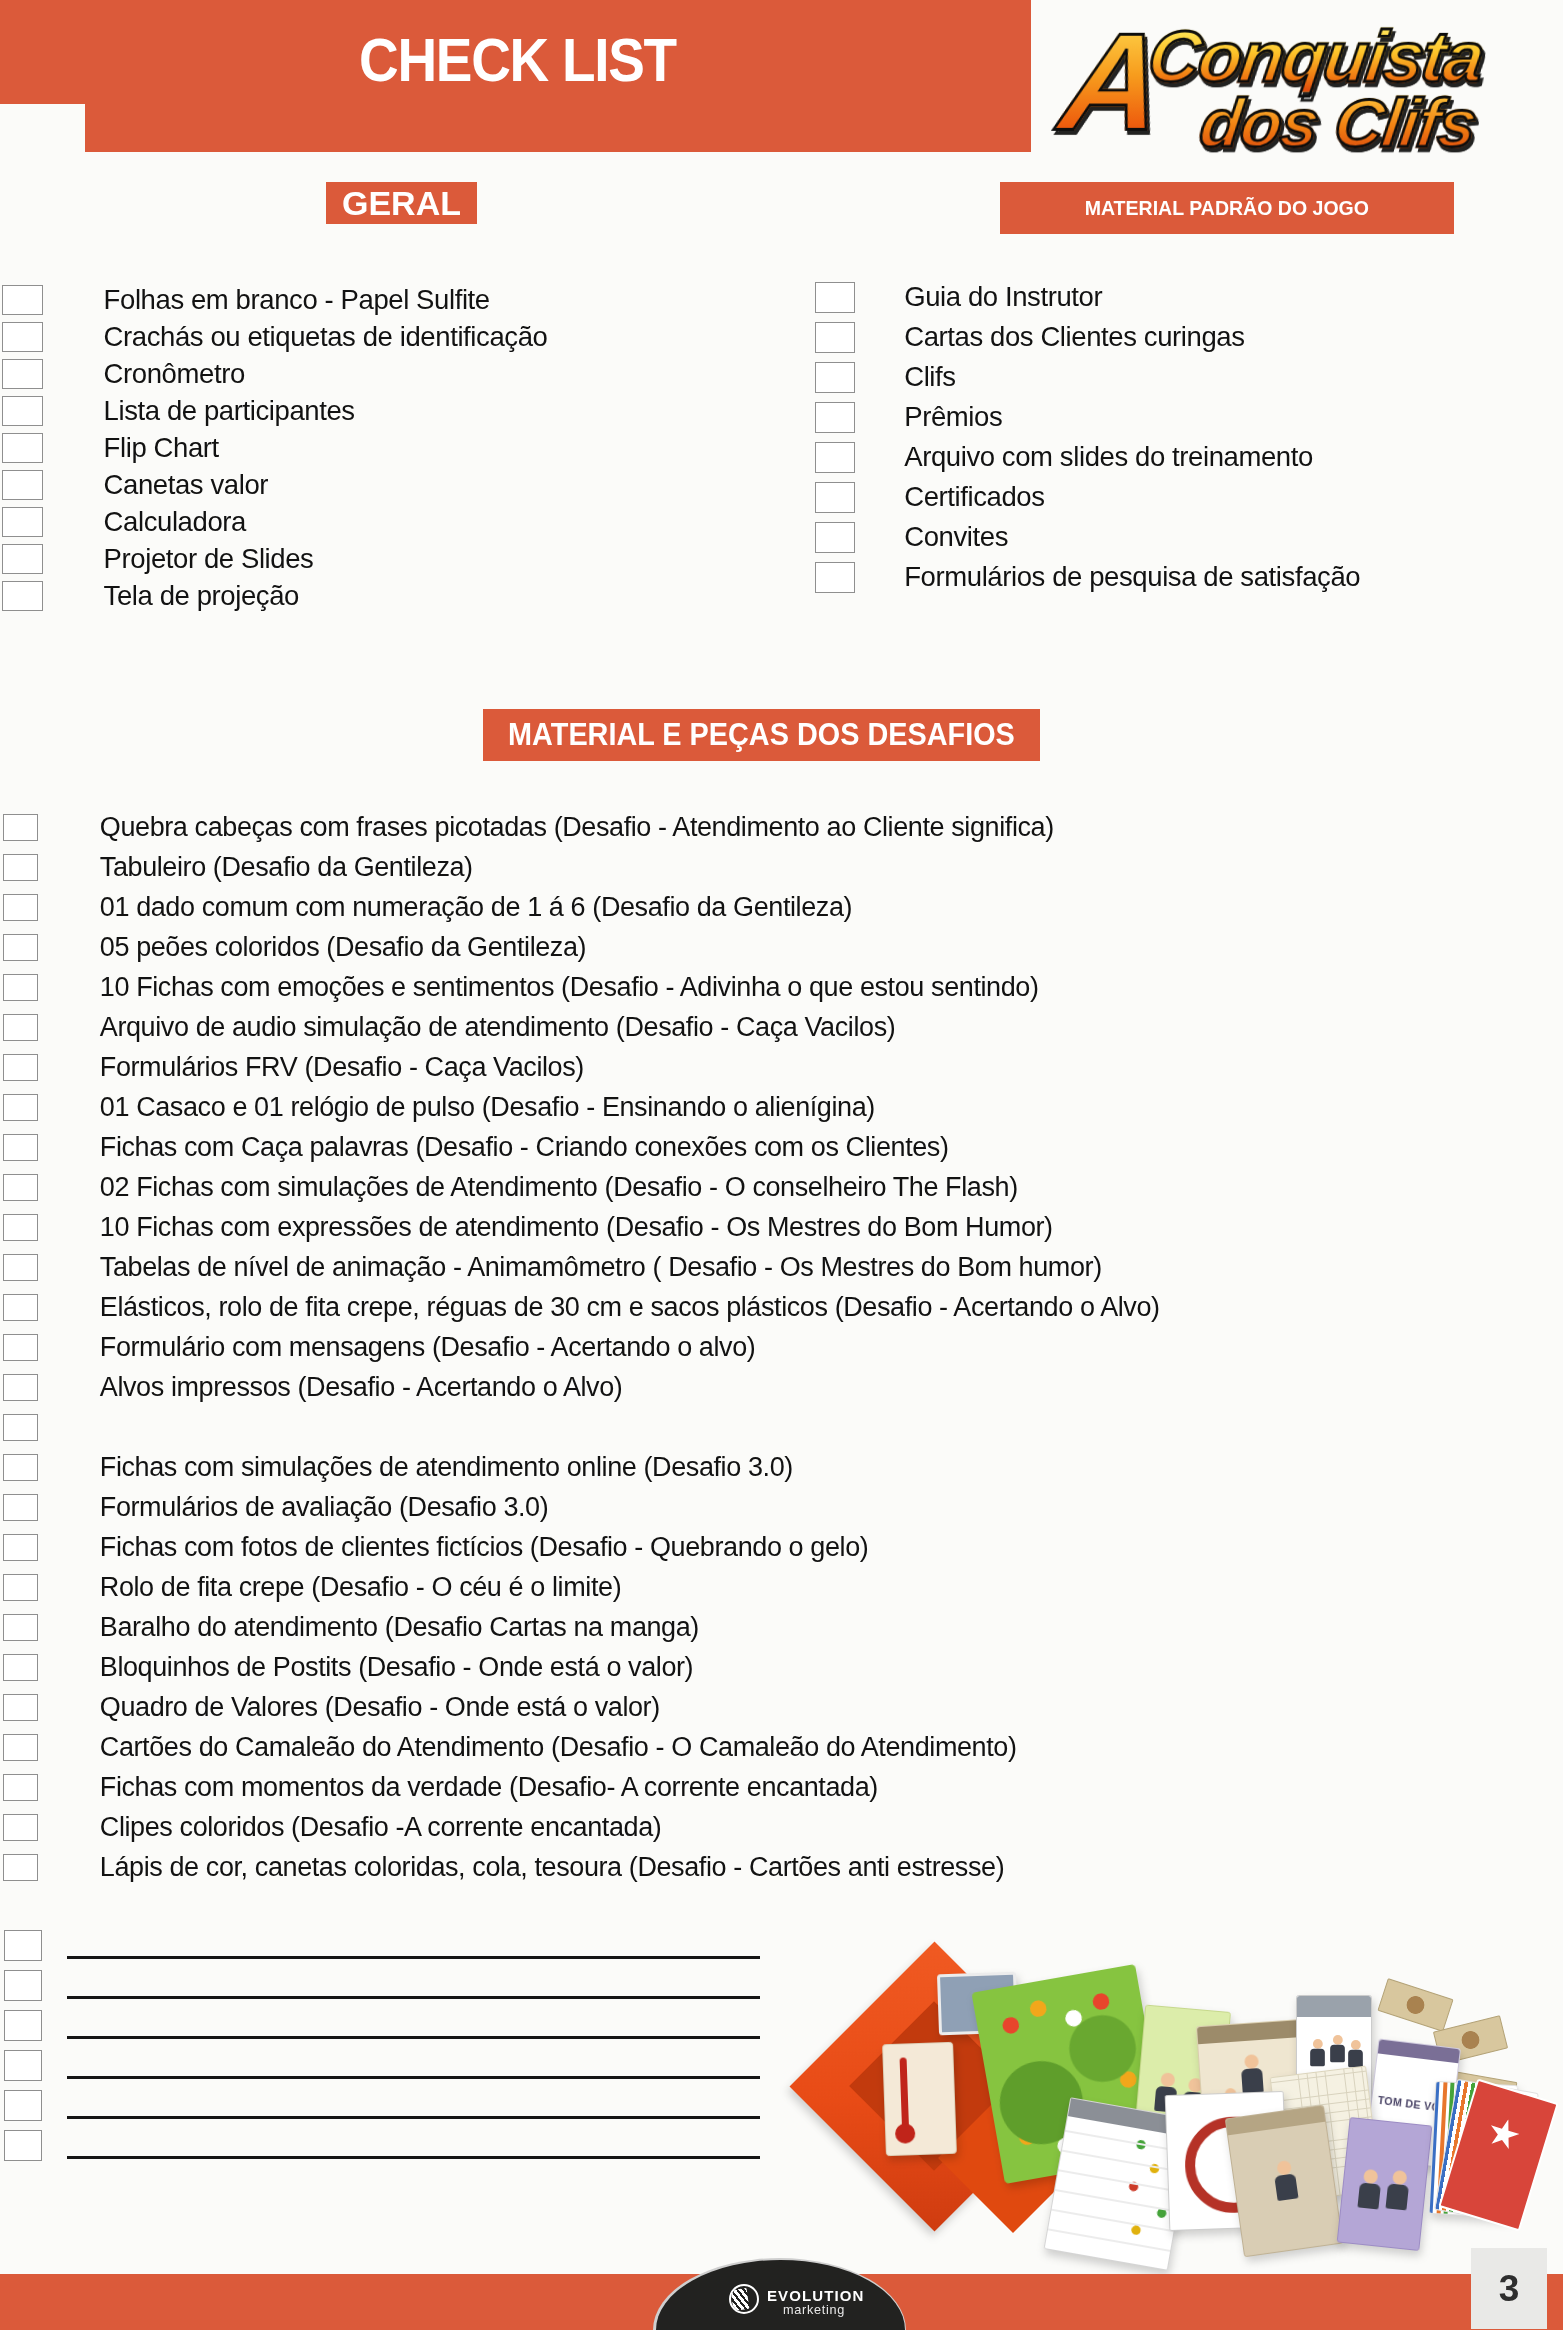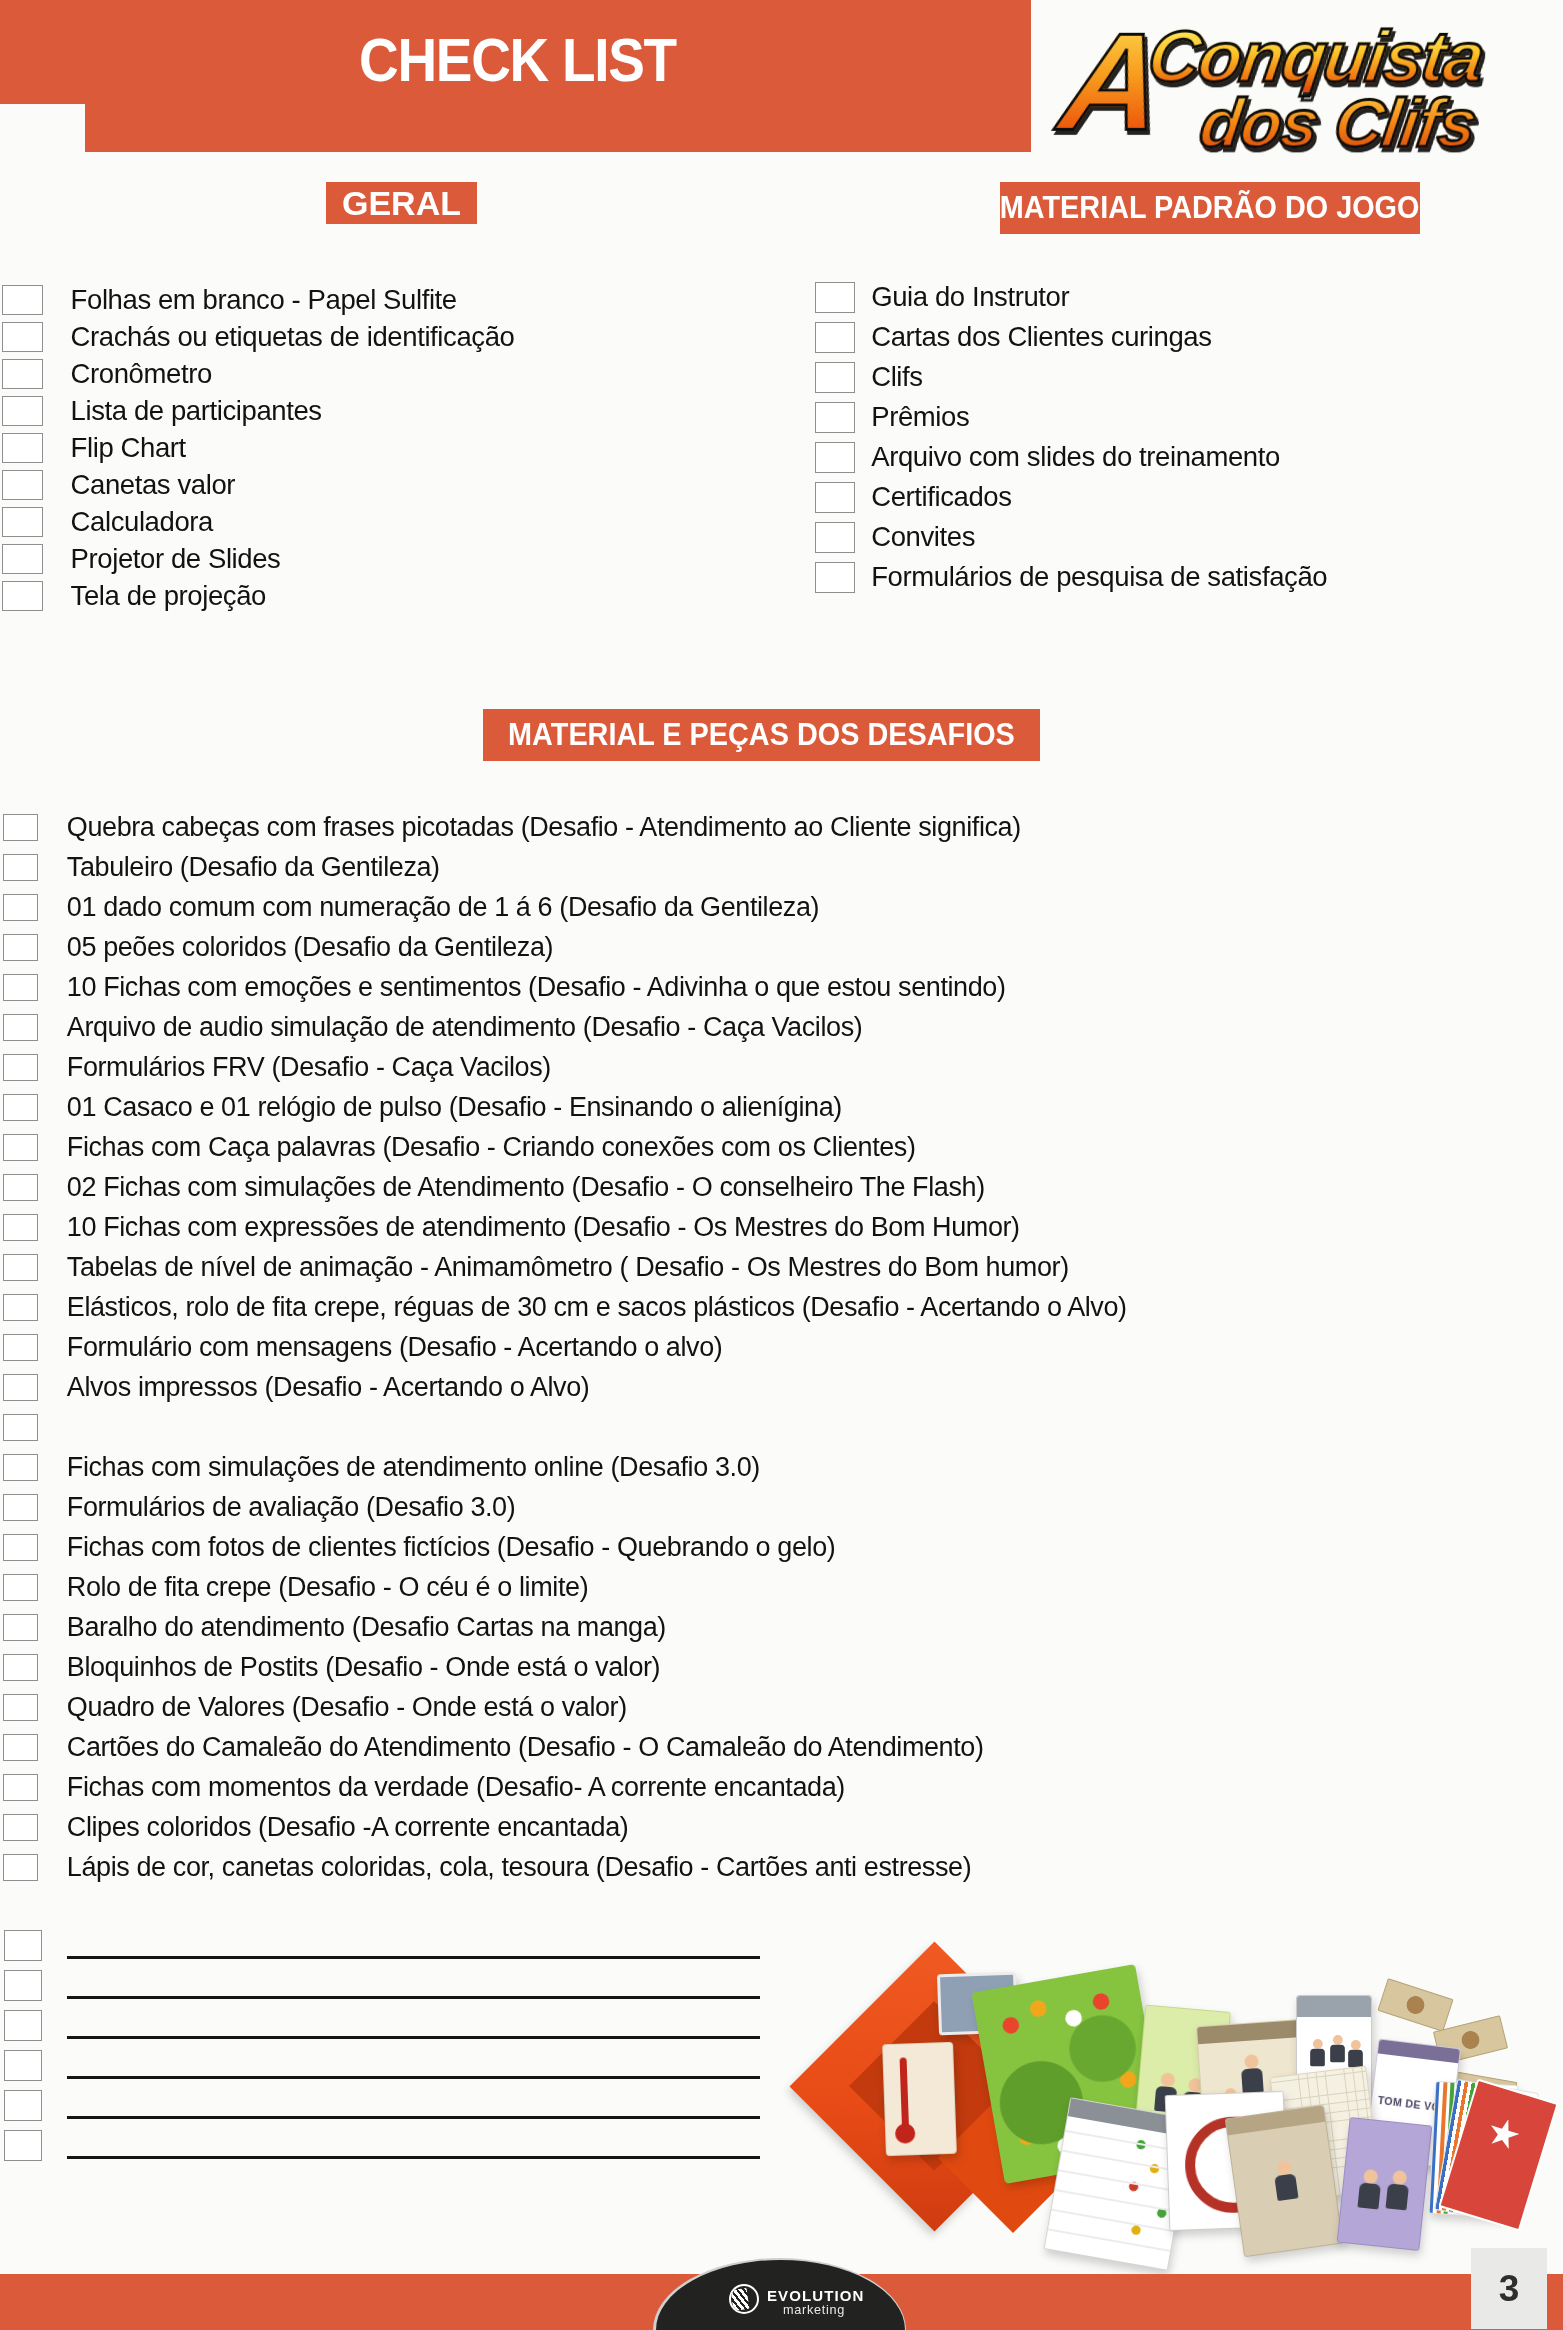--- a/index.html
+++ b/index.html
@@ -32,26 +32,26 @@
   .logo-w2{left:138px;top:72px;font-size:68px;letter-spacing:-1.4px;
     background:linear-gradient(180deg,#ffc93e 5%,#f28212 55%,#d8430c 100%) !important;
     -webkit-background-clip:text !important;background-clip:text !important;}
   
   .sec-label{
     position:absolute;background:#DB5A3A;color:#fff;
     display:flex;align-items:center;justify-content:center;
     font-weight:700;white-space:nowrap;
   }
   #label-geral{left:326px;top:182px;width:151px;height:42px;font-size:34px;transform-origin:center;}
-  #label-mp{left:1000px;top:182px;width:420px;height:52px;font-size:31px;}
+  #label-mp{left:1000px;top:182px;width:454px;height:52px;font-size:21px;}
   #label-mpd{left:483px;top:709px;width:557px;height:52px;font-size:31px;}
   #label-mp .squeeze,#label-mpd .squeeze{display:inline-block;transform:scaleX(0.93);}
   
   .list{position:absolute;}
-  .row{display:flex;align-items:center;}
+  .row{display:flex;align-items:center;gap:33px;}
   .checkbox{background:#fff;border:1.4px solid #8f8f8f;box-sizing:border-box;flex:none;}
   .item-label{white-space:nowrap;letter-spacing:-0.4px;color:#121212;}
   #list-geral{left:2.1px;top:281px;}
   #list-geral .row{height:37px;}
   #list-geral .checkbox{width:41px;height:30px;margin-right:27.5px;}
   #list-geral .item-label{font-size:27.5px;}
   #list-mp{left:815px;top:277px;}
   #list-mp .row{height:40px;}
   #list-mp .checkbox{width:40px;height:31px;margin-right:16.2px;}
   #list-mp .item-label{font-size:27.5px;}

